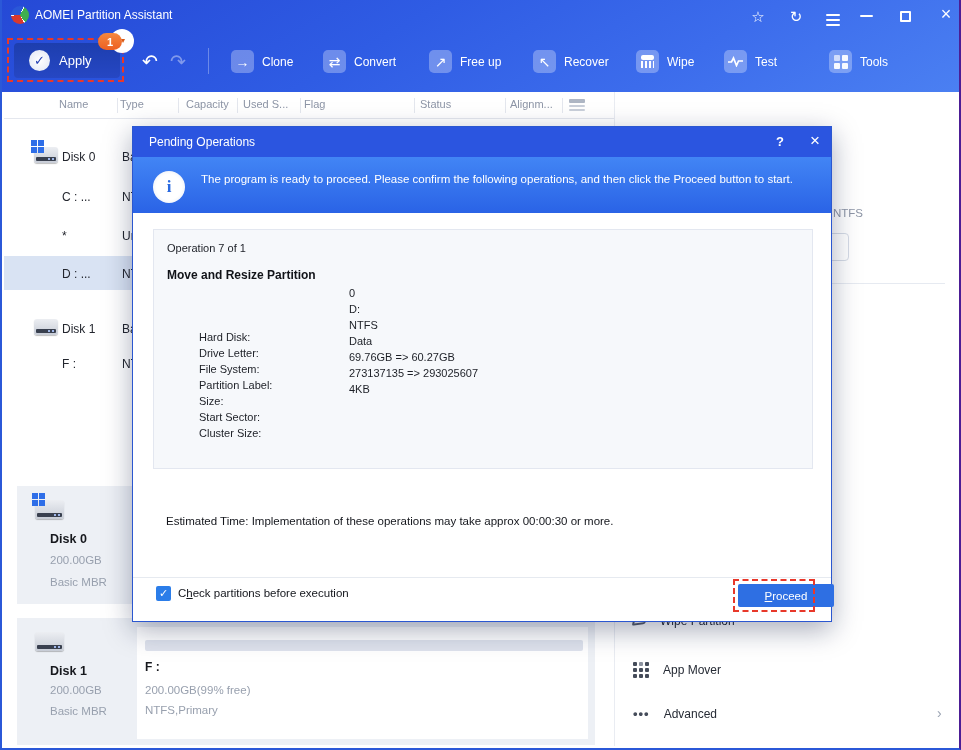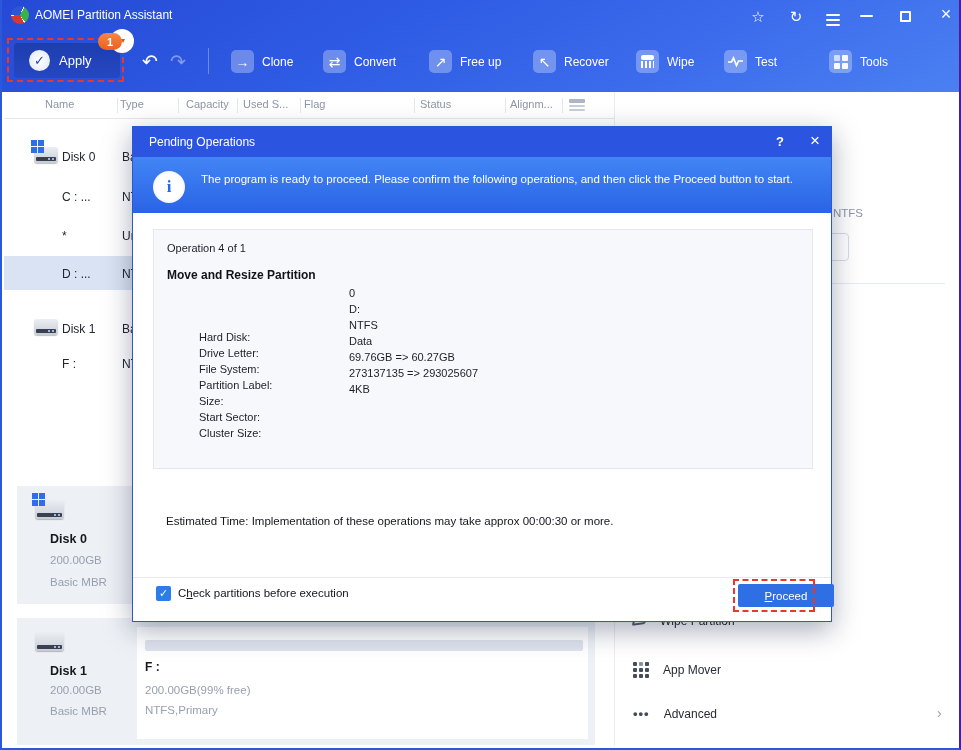--- a/index.html
+++ b/index.html
@@ -185,21 +185,21 @@
             <i></i>
             <i></i>
             <i></i>
           </div>
         </div>
       <div class="tlbl">Tools</div>
     </div>
   </div>
 
   <div class="thead">
-    <div class="thlbl" style="left:41px;">Name</div>
+    <div class="thlbl" style="left:55px;">Name</div>
     <div class="thlbl" style="left:116px;">Type</div>
     <div class="thlbl" style="left:182px;">Capacity</div>
     <div class="thlbl" style="left:239px;">Used S...</div>
     <div class="thlbl" style="left:300px;">Flag</div>
     <div class="thlbl" style="left:416px;">Status</div>
     <div class="thlbl" style="left:506px;">Alignm...</div>
     <div class="thsep" style="left:113px;"></div>
       <div class="thsep" style="left:174px;"></div>
     <div class="thsep" style="left:233px;"></div>
       <div class="thsep" style="left:296px;"></div>
@@ -313,21 +313,21 @@
       <div class="dtitle">Pending Operations</div>
       <div class="dhelp">?</div>
       <div class="dclose">×</div>
     </div>
     <div class="dbanner">
       <div class="dinfo">i</div>
       <div class="dbtext">The program is ready to proceed. Please confirm the following operations, and then click the Proceed button to start.</div>
     </div>
 
     <div class="opspanel">
-      <div class="opcount">Operation 4 of 1</div>
+      <div class="opcount">Operation 7 of 1</div>
       <div class="opname">Move and Resize Partition</div>
       <div class="oprow" style="top:57px;">
           <span class="l">Hard Disk:</span>
           <span class="v">0</span>
         </div>
       <div class="oprow" style="top:73px;">
           <span class="l">Drive Letter:</span>
           <span class="v">D:</span>
         </div>
       <div class="oprow" style="top:89px;">

